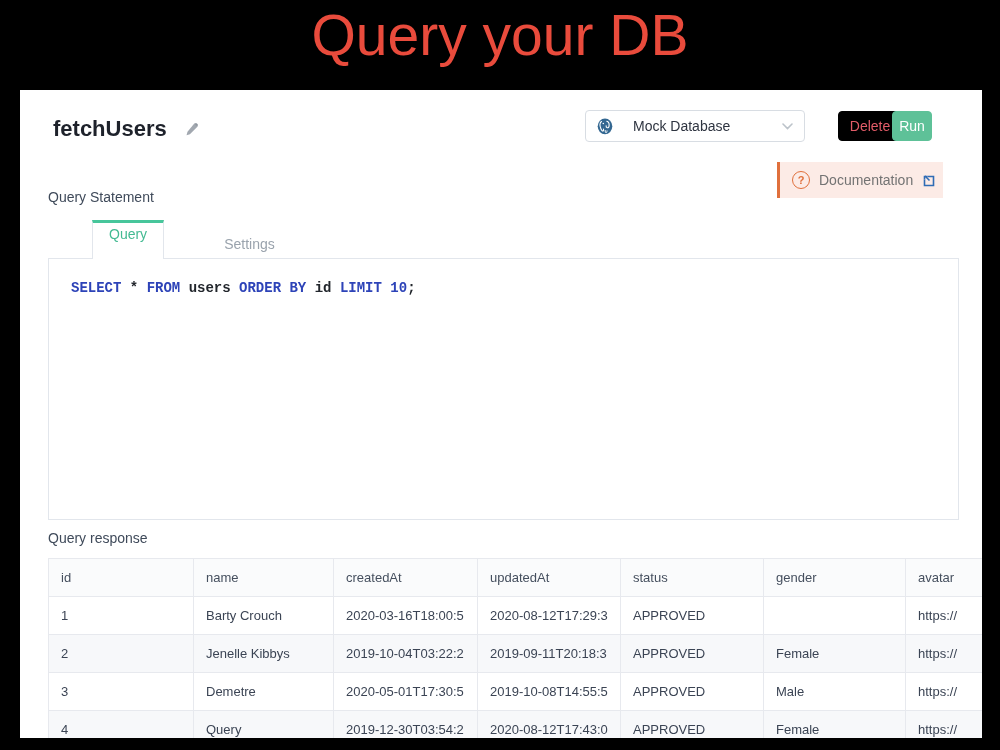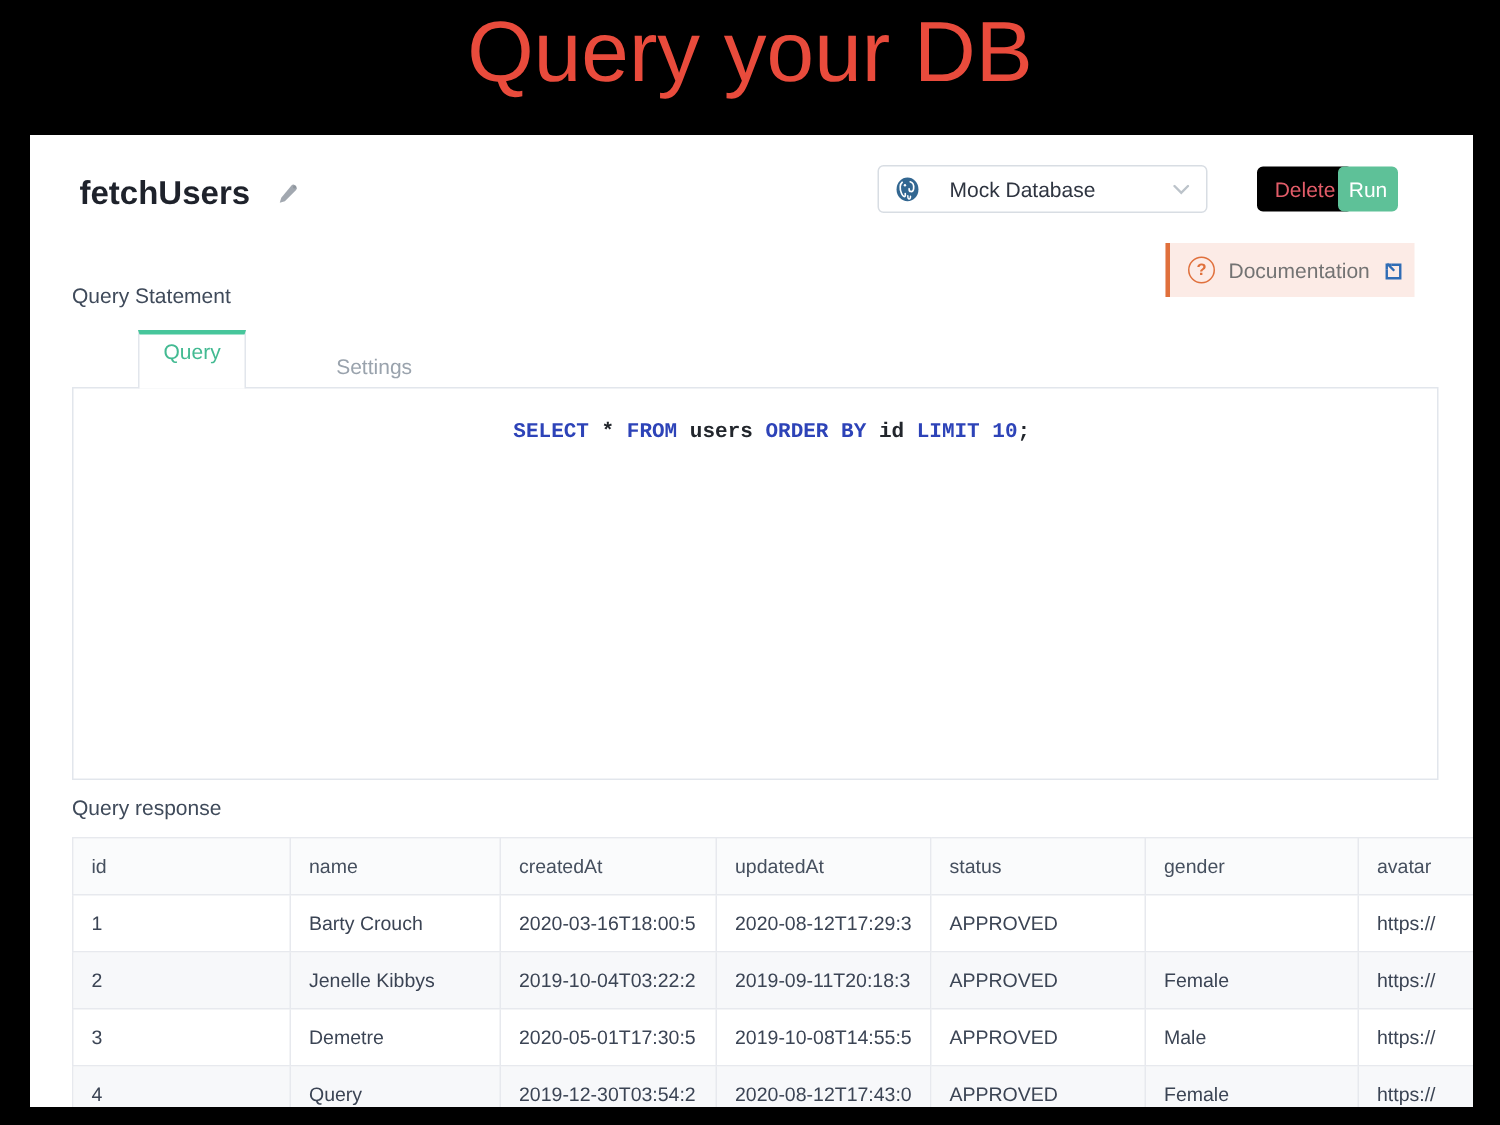--- a/index.html
+++ b/index.html
@@ -46,21 +46,21 @@
   .tabbar{display:flex;position:relative;z-index:2;margin-bottom:-1px;}
   .tab{padding:16px 16px 7px;font-size:14px;color:#9aa3ad;cursor:pointer;background:transparent;margin-left:44px;}
   .tab.active{
     color:#43ba92;background:#fff;border:1px solid #e2e6ec;border-bottom:none;
     border-top:3px solid #47c69b;padding-top:3px;
   }
   .editor-box{
     border:1px solid #e2e6ec;height:262px;box-sizing:border-box;background:#fff;
     padding:21px 0 0 22px;cursor:text;
   }
-  .sql-line{font-family:"Liberation Mono",monospace;font-size:14px;font-weight:bold;white-space:pre;text-align:center;}
+  .sql-line{font-family:"Liberation Mono",monospace;font-size:14px;font-weight:bold;white-space:pre;}
   .tok-kw{color:#2d43b8}
   .tok-num{color:#2d43b8}
   .tok-pl{color:#22262c}
   .table-wrap{position:absolute;left:28px;top:468px;width:934px;overflow:hidden;}
   table{border-collapse:collapse;table-layout:fixed;width:1057px;}
   th,td{
     border:1px solid #e7e9ee;height:37px;padding:0 0 0 12px;text-align:left;
     font-size:13px;font-weight:normal;color:#3b4454;white-space:nowrap;overflow:hidden;
   }
   th{background:#fafbfc;color:#454f5e;}

